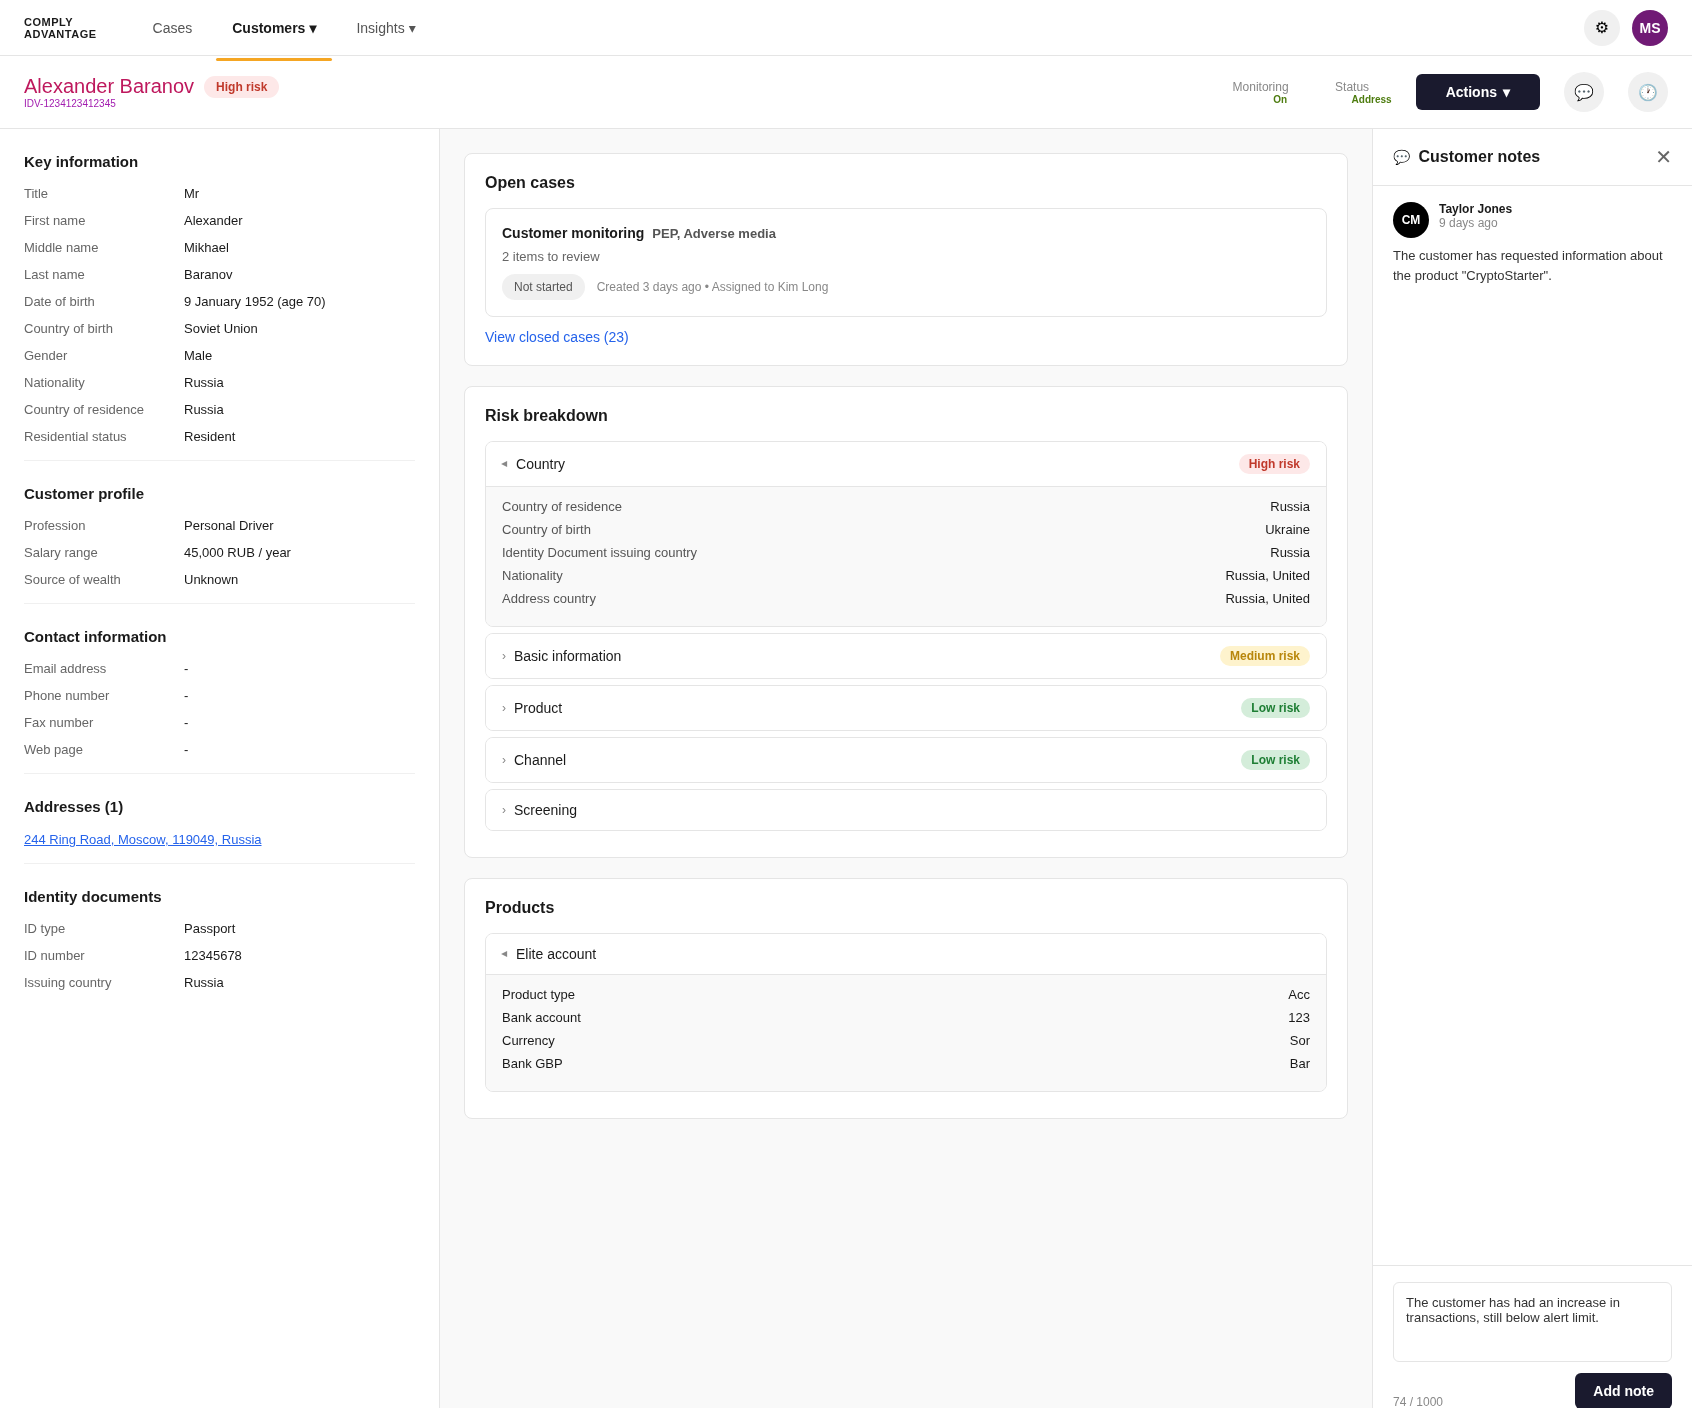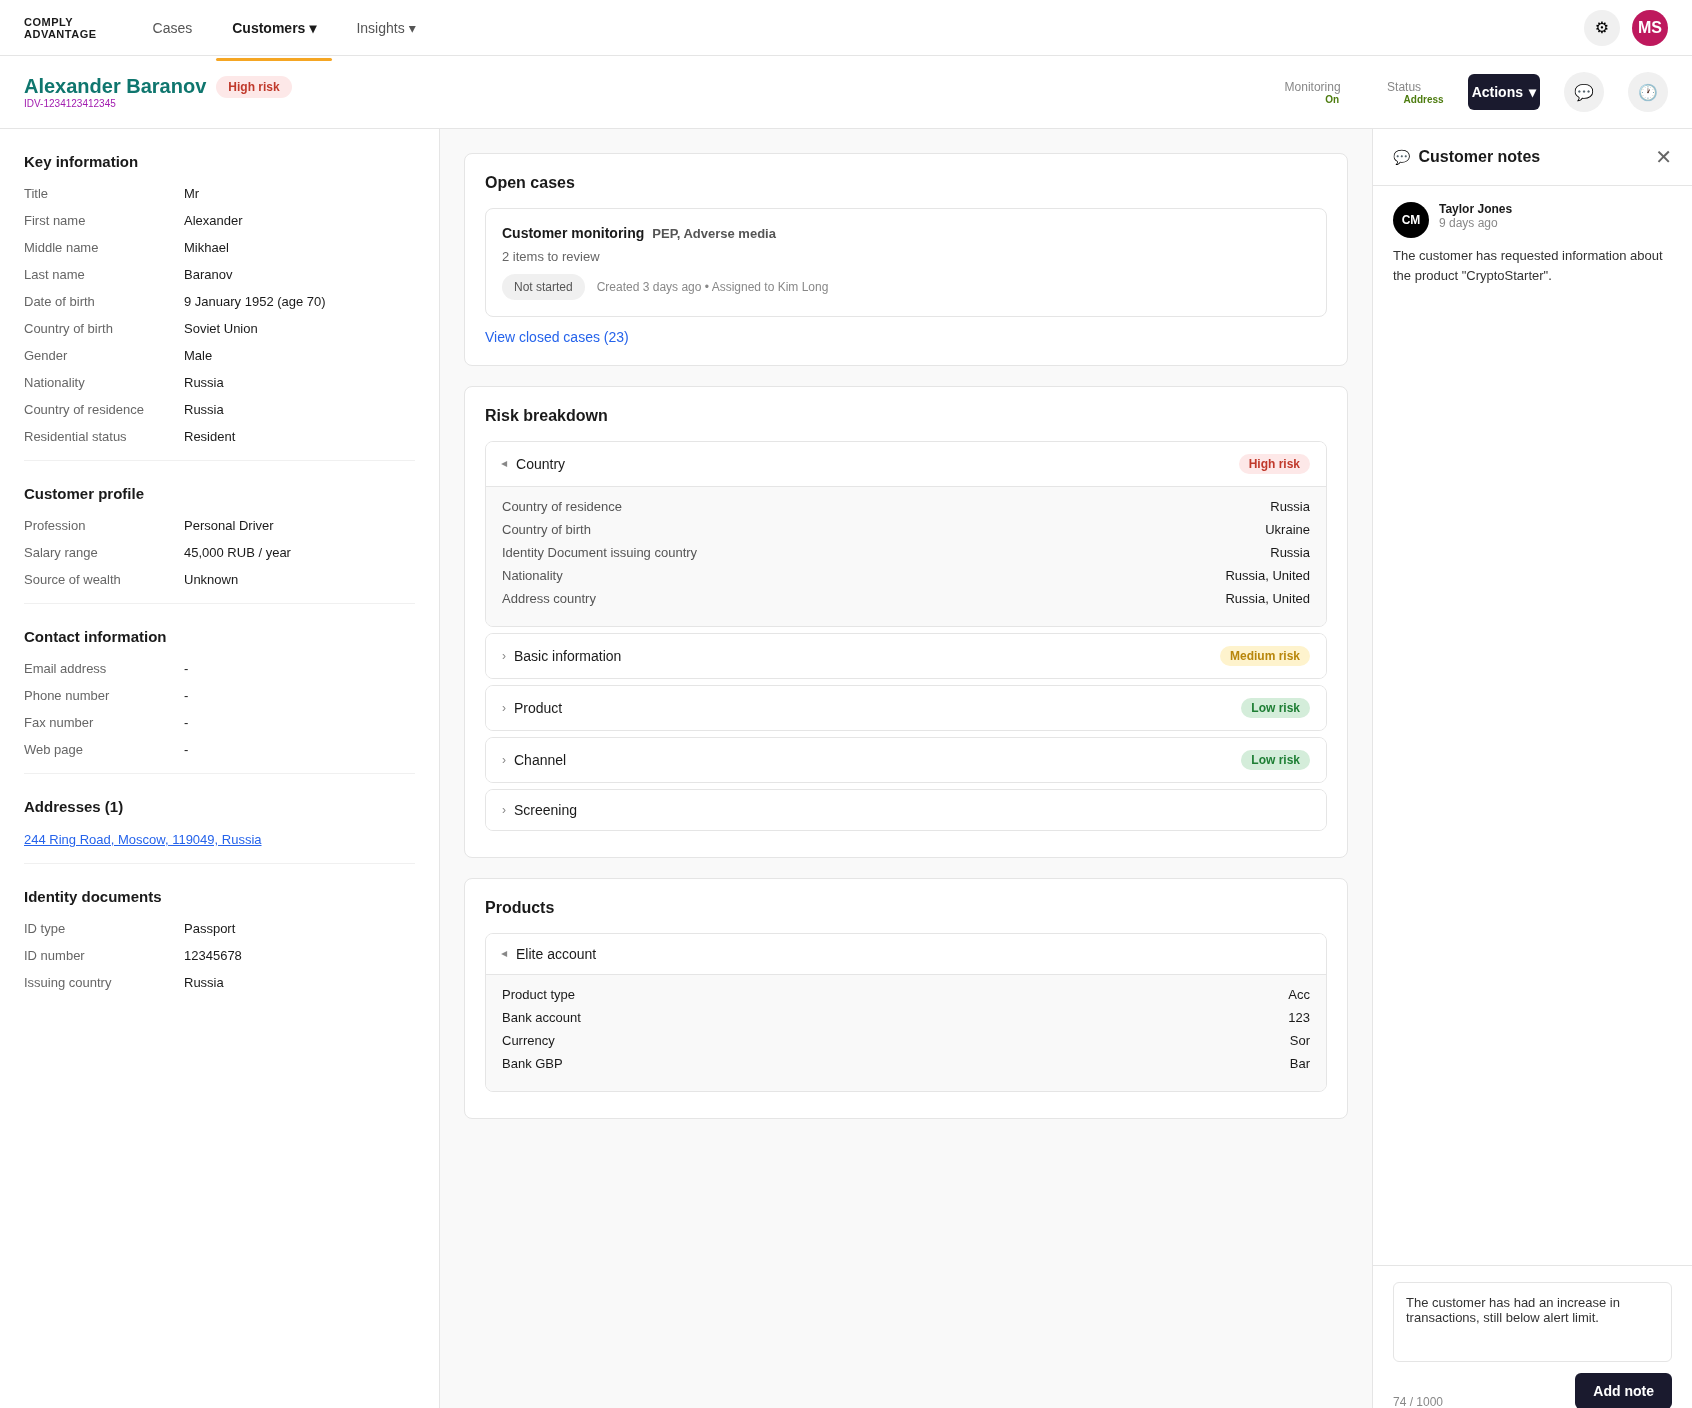--- a/index.html
+++ b/index.html
@@ -21,41 +21,41 @@
     .nav-item.active { color: #1a1a1a; font-weight: 600; }
     .nav-item.active::after {
       content: ''; position: absolute; bottom: -17px; left: 0; right: 0; height: 3px; background: #f5a623; border-radius: 2px;
     }
     .nav-right { display: flex; align-items: center; gap: 12px; }
     .gear-btn {
       width: 36px; height: 36px; border-radius: 50%; background: #f0f0f0; border: none;
       cursor: pointer; display: flex; align-items: center; justify-content: center; font-size: 16px;
     }
     .avatar-btn {
-      width: 36px; height: 36px; border-radius: 50%; background: #be185d; color: #fff;
-      border: none; cursor: pointer; font-size: 16px; font-weight: 600; display: flex; align-items: center; justify-content: center;
+      width: 36px; height: 36px; border-radius: 50%; background: #701a75; color: #fff;
+      border: none; cursor: pointer; font-size: 14px; font-weight: 600; display: flex; align-items: center; justify-content: center;
     }
 
     
     .page-header {
       display: flex; align-items: center; padding: 16px 24px; background: #fff; border-bottom: 1px solid #e5e5e5;
       gap: 16px;
     }
-    .customer-name { font-size: 20px; font-weight: 700; color: #0f766e; }
+    .customer-name { font-size: 20px; font-weight: 400; color: #be185d; }
     .customer-id { font-size: 10px; color: #a21caf; margin-top: 0; }
     .badge-high-risk {
       background: #fde8e8; color: #c0392b; border-radius: 16px; padding: 4px 12px;
       font-size: 12px; font-weight: 600;
     }
     .header-right { display: flex; align-items: center; gap: 24px; margin-left: auto; }
     .monitoring-block, .status-block { display: flex; flex-direction: column; align-items: center; }
     .meta-label { font-size: 12px; color: #888; }
     .meta-value { font-size: 10px; font-weight: 600; color: #4d7c0f; margin-left: 39px; }
     .actions-btn {
-      background: #1a1a2e; color: #fff; border: none; border-radius: 6px; padding: 10px 4px;
+      background: #1a1a2e; color: #fff; border: none; border-radius: 6px; padding: 10px 30px;
       font-size: 14px; font-weight: 600; cursor: pointer; display: flex; align-items: center; gap: 6px;
     }
     .icon-btn {
       width: 40px; height: 40px; border-radius: 50%; background: #f0f0f0; border: none;
       cursor: pointer; display: flex; align-items: center; justify-content: center; font-size: 16px;
     }
 
     
     .main-layout { display: flex; height: calc(100vh - 112px); overflow: hidden; }
 

